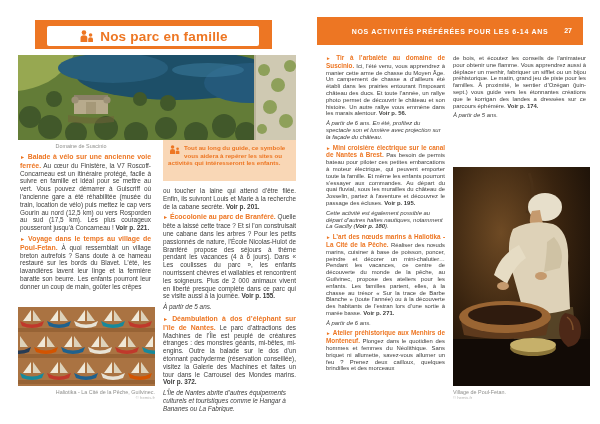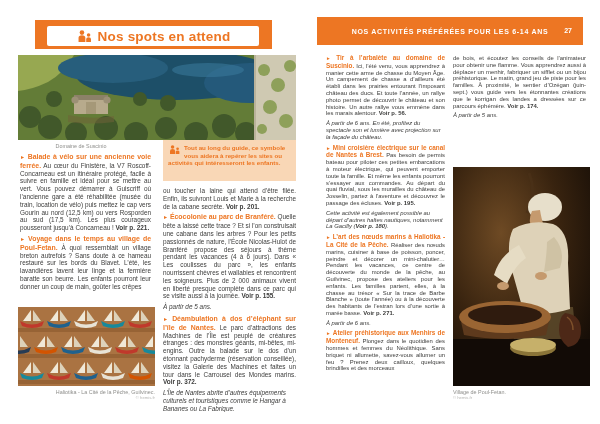--- a/index.html
+++ b/index.html
@@ -60,21 +60,21 @@
   <div class="abs hdr-left">
     <div class="hdr-left-box">
       <span class="fam-icon">
         <svg width="17" height="12" viewBox="0 0 20 14" fill="#ed7623">
           <circle cx="7" cy="3" r="2.7"></circle>
           <path d="M3,14 L3,9.2 Q3,6.2 7,6.2 Q11,6.2 11,9.2 L11,14 Z"></path>
           <circle cx="14.8" cy="5.8" r="2.1"></circle>
           <path d="M12,14 L12,10.6 Q12,8.6 14.8,8.6 Q17.6,8.6 17.6,10.6 L17.6,14 Z"></path>
         </svg>
       </span>
-      <span class="hdr-left-label">Nos spots en attend</span>
+      <span class="hdr-left-label">Nos parc en famille</span>
     </div>
   </div>
 
   <div class="abs photo hero">
     <svg viewBox="0 0 278 85" preserveAspectRatio="none">
       <rect width="278" height="85" fill="#637c37"></rect>
       <path d="M0,0 L56,0 Q46,18 30,27 Q13,35 0,36 Z" fill="#97a851"></path>
       <ellipse cx="158" cy="20" rx="100" ry="25" fill="#1d4f68"></ellipse>
       <ellipse cx="232" cy="28" rx="46" ry="20" fill="#24597a"></ellipse>
       <ellipse cx="95" cy="13" rx="55" ry="15" fill="#275e7c"></ellipse>

